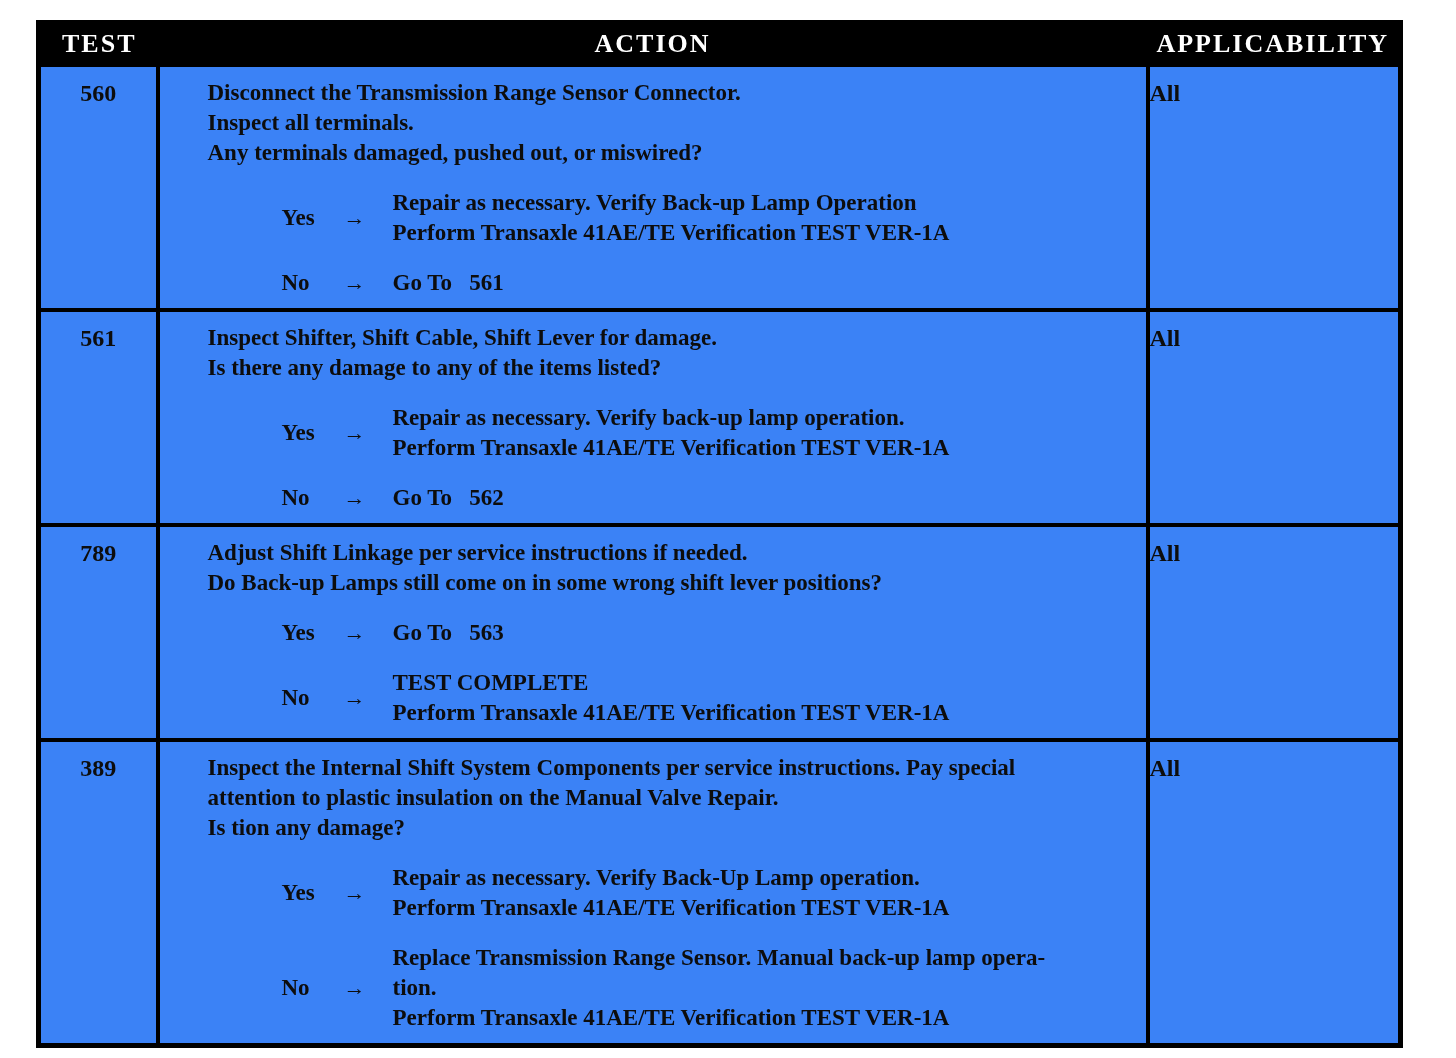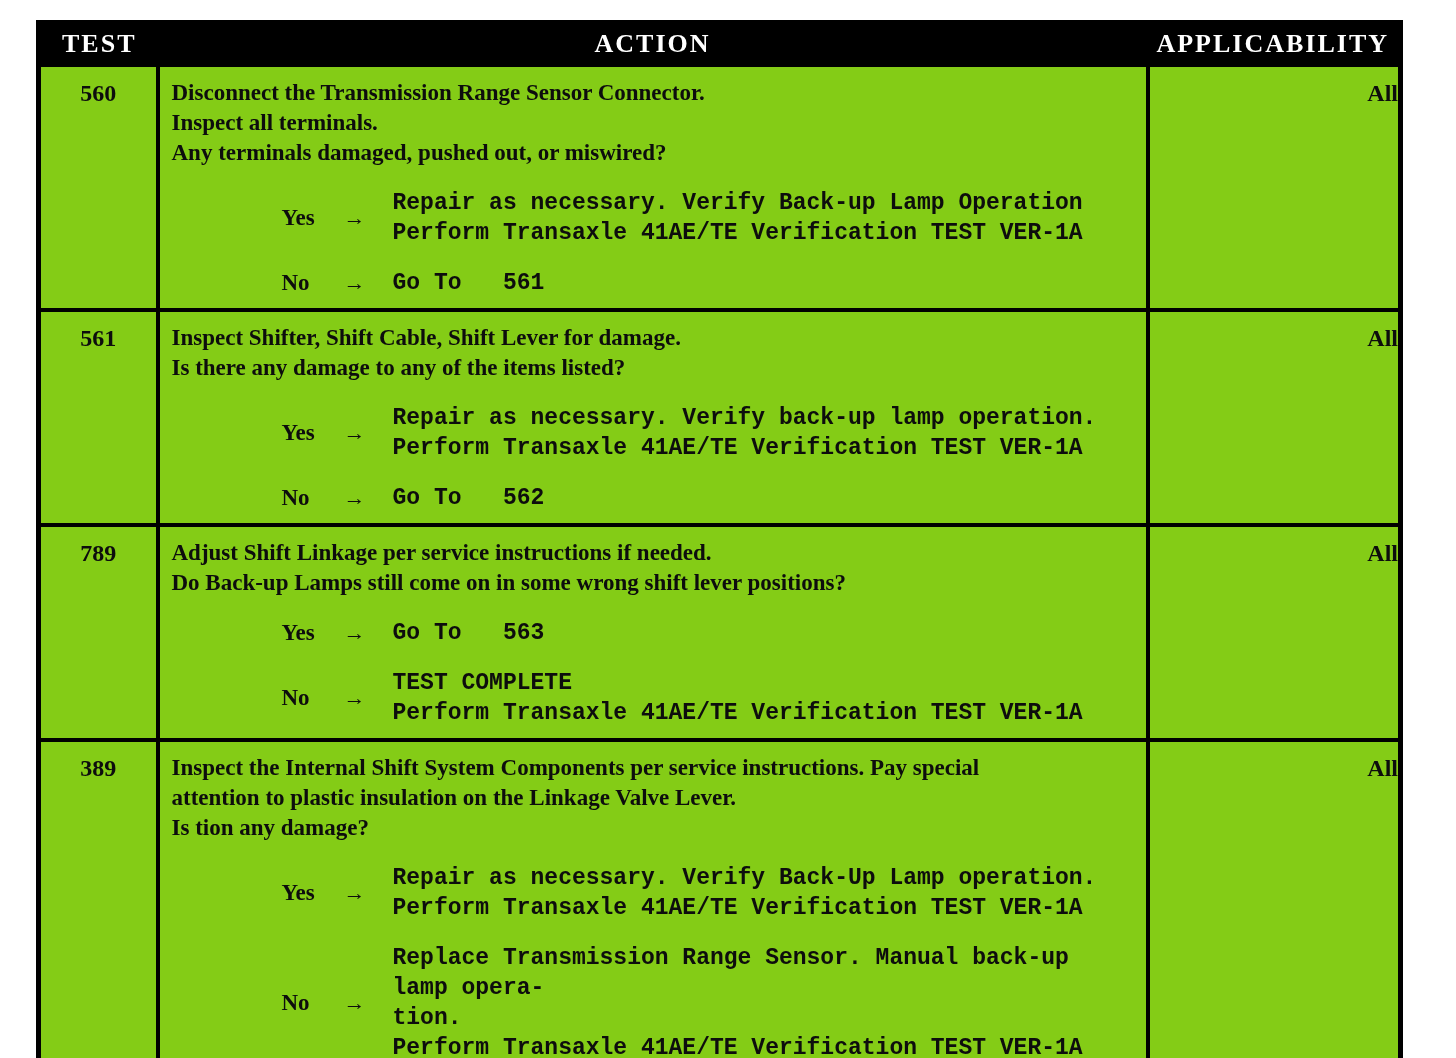--- a/index.html
+++ b/index.html
@@ -32,57 +32,57 @@
     letter-spacing: 2px;
     height: 42px;
     text-align: center;
     vertical-align: middle;
     border: 0;
     padding: 0;
   }
   tbody td {
     border: 4px solid #000;
     vertical-align: top;
-    background: #84cc16;
+    background: #3b82f6;
   }
   td.test-cell {
     text-align: center;
     font-weight: bold;
     font-size: 24px;
     padding-top: 13px;
   }
   td.action-cell {
     padding: 11px 8px 10px 12px;
     font-weight: bold;
     font-size: 23px;
     line-height: 30px;
   }
   td.app-cell {
-    text-align: right;
+    text-align: left;
     font-weight: bold;
     font-size: 24px;
     padding-top: 13px;
   }
-  .desc { margin-bottom: 20px; }
+  .desc { margin-bottom: 20px; margin-left: 36px; }
   .desc div { white-space: pre-wrap; }
   .branch {
     display: flex;
     margin-left: 110px;
     margin-bottom: 20px;
     align-items: center;
   }
   .branch:last-child { margin-bottom: 0; }
   .branch-label { width: 62px; flex: 0 0 62px; }
   .branch-arrow {
     width: 49px; flex: 0 0 49px;
     font-weight: normal;
     font-size: 22px;
   }
   .branch-lines { flex: 1; }
-  .branch-lines div { white-space: pre-wrap; font-family: Liberation Mono, monospace; }
+  .branch-lines div { white-space: pre-wrap; }
   tr.row-0 td { height: 236px; }
   tr.row-1 td { height: 213px; }
   tr.row-2 td { height: 210px; }
   tr.row-3 td { height: 298px; }
 </style>
 </head>
 <body>
 
 <div class="page">
   <table class="test-table">
@@ -179,21 +179,21 @@
               </div>
             </div>
     </td>
     <td class="app-cell">All</td>
   </tr>
         <tr class="row-3">
     <td class="test-cell">389</td>
     <td class="action-cell">
       <div class="desc">
               <div>Inspect the Internal Shift System Components per service instructions. Pay special</div>
-              <div>attention to plastic insulation on the Linkage Valve Lever.</div>
+              <div>attention to plastic insulation on the Manual Valve Repair.</div>
               <div>Is tion any damage?</div>
             </div>
       <div class="branches">
               <div class="branch">
                 <span class="branch-label">Yes</span>
                 <span class="branch-arrow">→</span>
                 <div class="branch-lines">
                   <div>Repair as necessary. Verify Back-Up Lamp operation.</div>
                   <div>Perform Transaxle 41AE/TE Verification TEST VER-1A</div>
                 </div>

